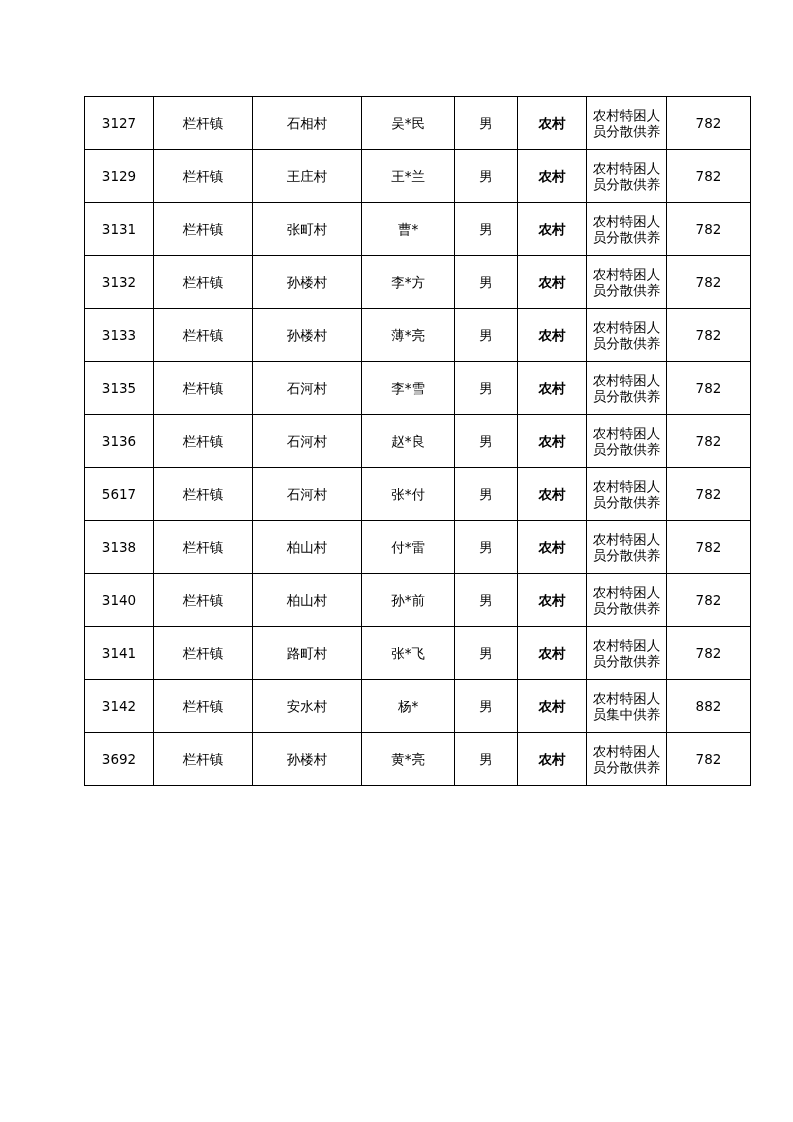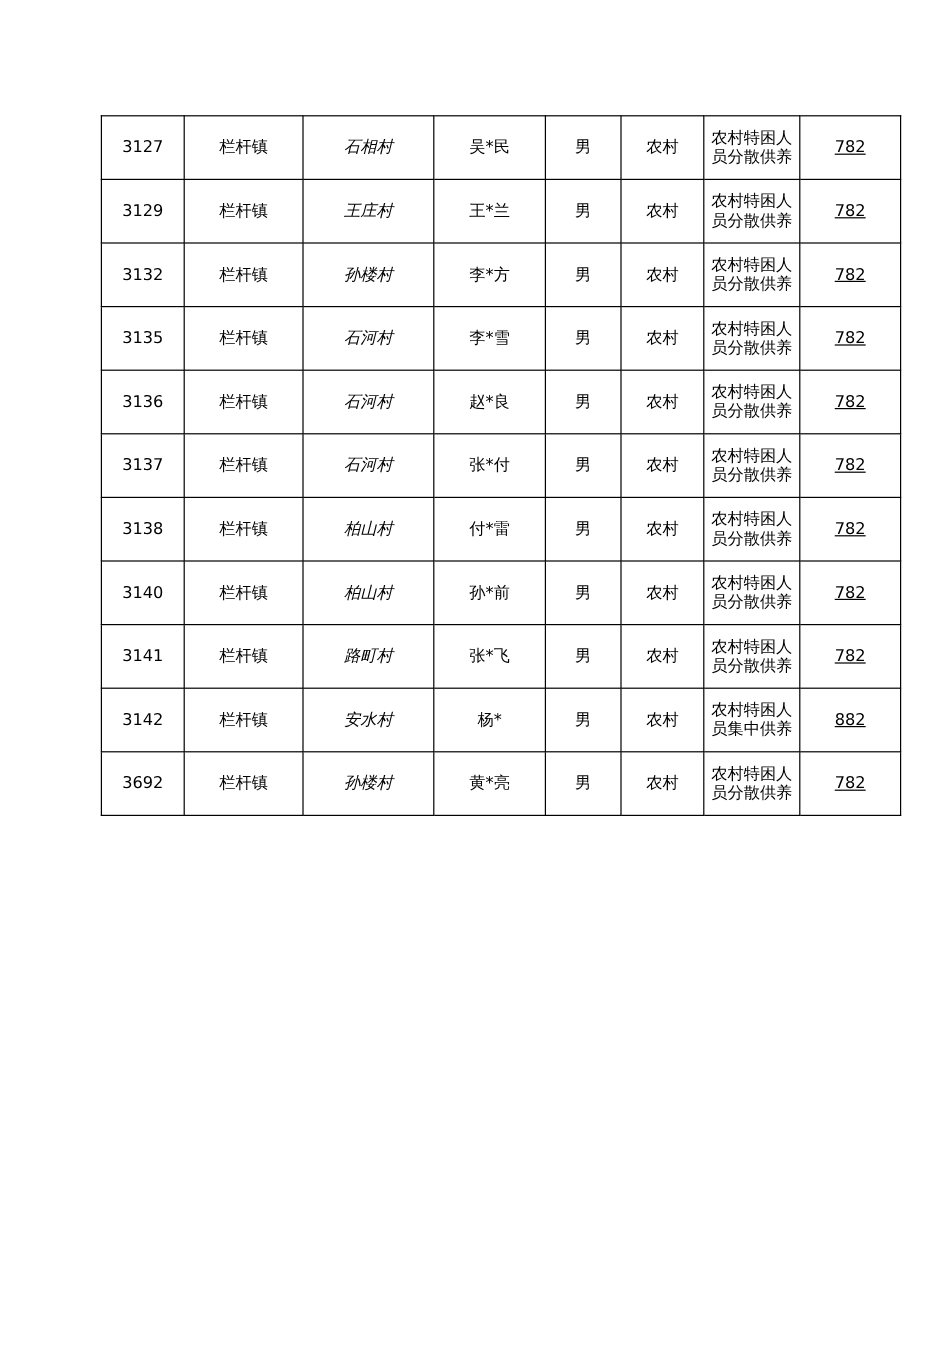--- a/index.html
+++ b/index.html
@@ -38,26 +38,26 @@
     text-align: center;
     vertical-align: middle;
     font-size: 13.5px;
     line-height: 1.22;
     padding: 0;
     height: 52px;
     font-family: "DejaVu Sans", "Liberation Sans", sans-serif;
   }
   td.col-id      { width: 68px; }
   td.col-town    { width: 98px; }
-  td.col-village { width: 108px; font-style: italic; }
+  td.col-village { width: 108px; }
   td.col-name    { width: 92px; }
   td.col-gender  { width: 62px; }
-  td.col-type    { width: 68px; }
+  td.col-type    { width: 68px; font-weight: bold; }
   td.col-cat     { width: 79px; font-size: 12.5px; line-height: 1.18; }
-  td.col-amount  { width: 83px; text-decoration: underline; }
+  td.col-amount  { width: 83px; }
   .cat-text {
     display: block;
     padding: 0 1px;
     word-break: break-all;
   }
 </style>
 </head>
 <body>
 
 <div class="page">
@@ -86,34 +86,58 @@
           <td class="col-name">王*兰</td>
           <td class="col-gender">男</td>
           <td class="col-type">农村</td>
           <td class="col-cat">
               <span class="cat-text">农村特困人员分散供养</span>
             </td>
           <td class="col-amount">782</td>
         </tr>
 
 
+        <tr>
+          <td class="col-id">3131</td>
+          <td class="col-town">栏杆镇</td>
+          <td class="col-village">张町村</td>
+          <td class="col-name">曹*</td>
+          <td class="col-gender">男</td>
+          <td class="col-type">农村</td>
+          <td class="col-cat">
+              <span class="cat-text">农村特困人员分散供养</span>
+            </td>
+          <td class="col-amount">782</td>
+        </tr>
 
         <tr>
           <td class="col-id">3132</td>
           <td class="col-town">栏杆镇</td>
           <td class="col-village">孙楼村</td>
           <td class="col-name">李*方</td>
           <td class="col-gender">男</td>
           <td class="col-type">农村</td>
           <td class="col-cat">
               <span class="cat-text">农村特困人员分散供养</span>
             </td>
           <td class="col-amount">782</td>
         </tr>
 
+        <tr>
+          <td class="col-id">3133</td>
+          <td class="col-town">栏杆镇</td>
+          <td class="col-village">孙楼村</td>
+          <td class="col-name">薄*亮</td>
+          <td class="col-gender">男</td>
+          <td class="col-type">农村</td>
+          <td class="col-cat">
+              <span class="cat-text">农村特困人员分散供养</span>
+            </td>
+          <td class="col-amount">782</td>
+        </tr>
 
 
         <tr>
           <td class="col-id">3135</td>
           <td class="col-town">栏杆镇</td>
           <td class="col-village">石河村</td>
           <td class="col-name">李*雪</td>
           <td class="col-gender">男</td>
           <td class="col-type">农村</td>
           <td class="col-cat">
@@ -129,21 +153,21 @@
           <td class="col-name">赵*良</td>
           <td class="col-gender">男</td>
           <td class="col-type">农村</td>
           <td class="col-cat">
               <span class="cat-text">农村特困人员分散供养</span>
             </td>
           <td class="col-amount">782</td>
         </tr>
 
         <tr>
-          <td class="col-id">3137</td>
+          <td class="col-id">5617</td>
           <td class="col-town">栏杆镇</td>
           <td class="col-village">石河村</td>
           <td class="col-name">张*付</td>
           <td class="col-gender">男</td>
           <td class="col-type">农村</td>
           <td class="col-cat">
               <span class="cat-text">农村特困人员分散供养</span>
             </td>
           <td class="col-amount">782</td>
         </tr>

